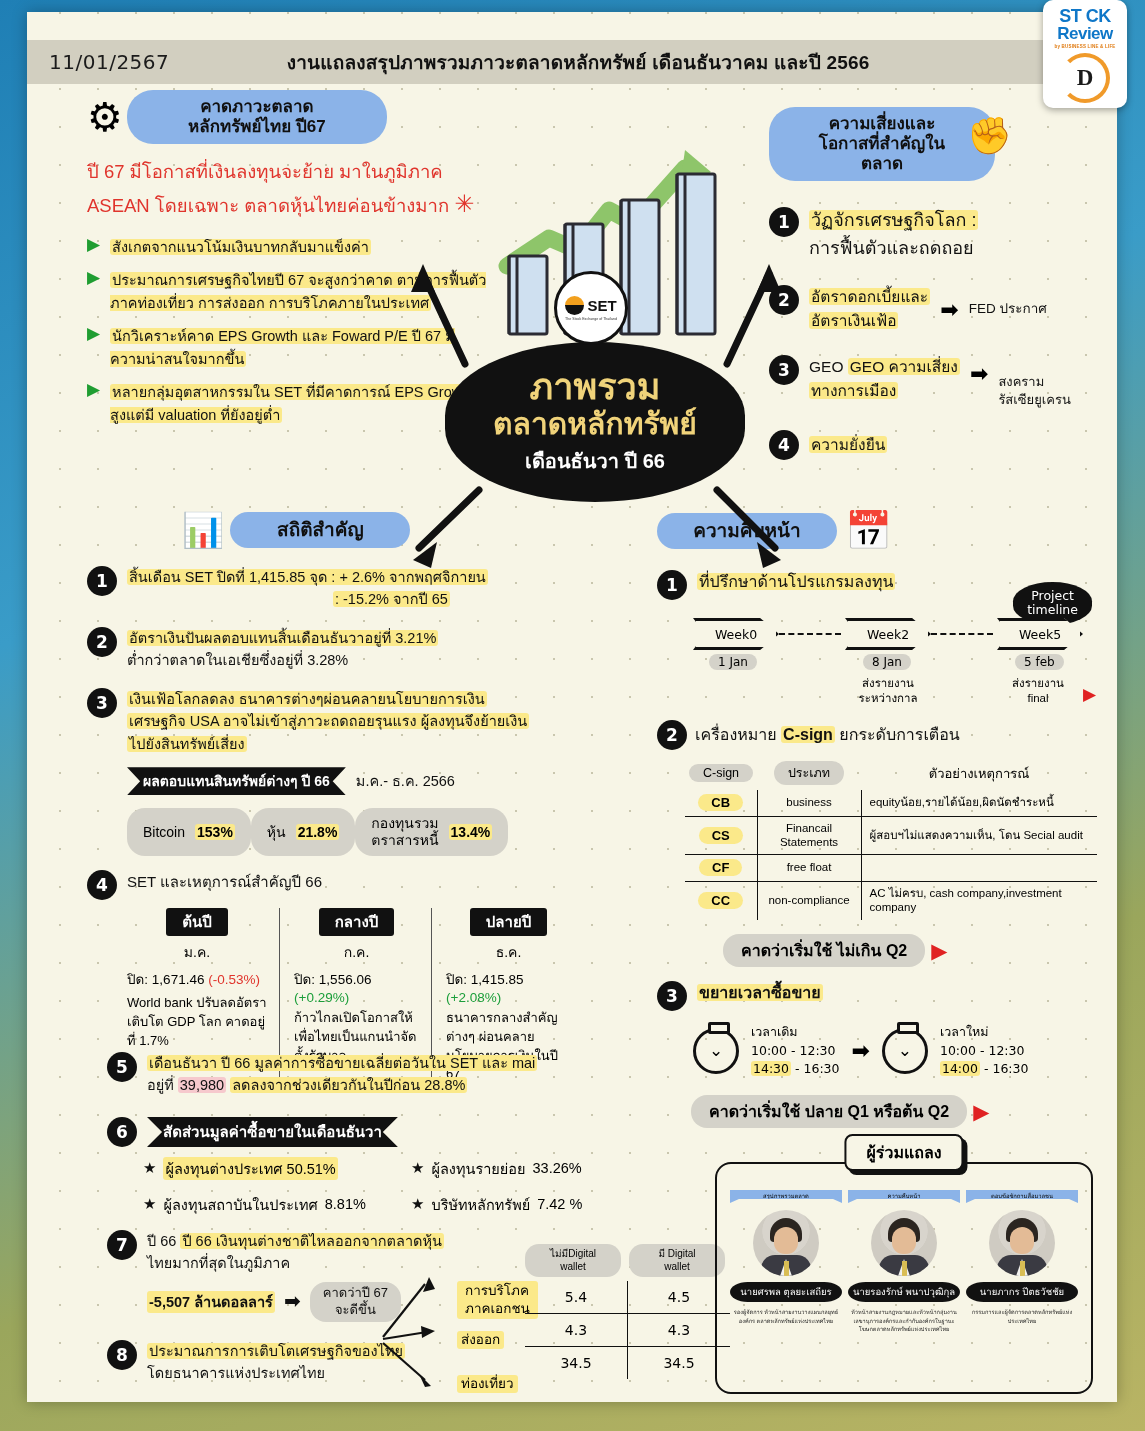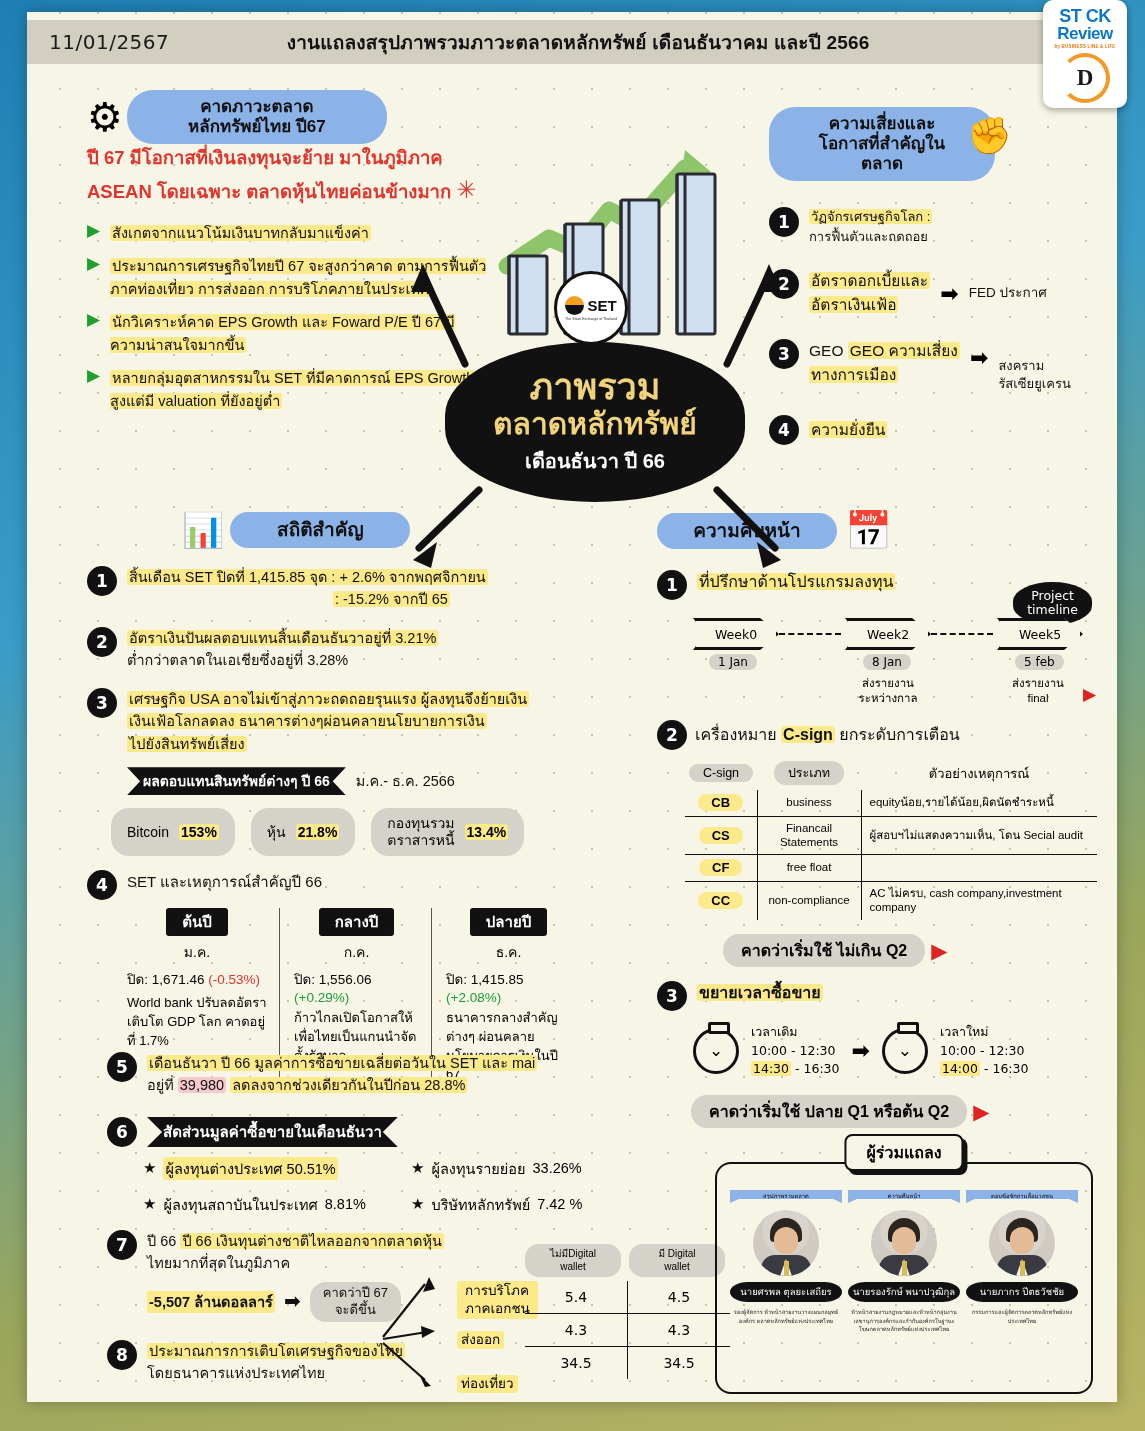--- a/index.html
+++ b/index.html
@@ -20,21 +20,21 @@
     width: 1090px; height: 1390px;
     background: #f7f5e6;
     background-image: radial-gradient(#c9c6ae 1.1px, transparent 1.2px);
     background-size: 38px 38px;
     background-position: 14px 20px;
     box-shadow: 0 0 14px rgba(0,0,0,.28);
     overflow: hidden;
   }
   
   #headerbar {
-    position: absolute; left: 0; top: 8px; width: 1090px; height: 44px;
+    position: absolute; left: 0; top: 28px; width: 1090px; height: 44px;
     background: #d2cfc0;
     display: flex; align-items: center;
   }
   #hdr-date {
     font-size: 20px; color: #1b1b1b; margin-left: 22px; letter-spacing: .5px;
     font-family: "DejaVu Sans", sans-serif;
   }
   #hdr-title {
     flex: 1; text-align: center; font-size: 19px; font-weight: bold;
     color: #111; letter-spacing: .2px; margin-right: 130px;
@@ -86,21 +86,22 @@
   .flag-red { color: #e02222; font-size: 17px; line-height: 1; }
   .star { font-size: 15px; color: #111; }
   .row { display: flex; gap: 10px; align-items: flex-start; }
   .txt { font-size: 14.5px; color: #111; line-height: 1.55; }
 
   
   #sec-forecast { position: absolute; left: 60px; top: 78px; width: 400px; }
   #sec-forecast .head { display:flex; align-items:center; gap: 4px; }
   #gear-ico { font-size: 40px; line-height: 1; filter: saturate(.4); }
   #forecast-red {
-    color: #e0342c; font-weight: bold; font-size: 18.5px; line-height: 1.5;
+    color: #e0342c; font-weight: normal; font-size: 18.5px; line-height: 1.5;
+    margin-top: 14px;
   }
   #forecast-list { margin-top: 14px; display: flex; flex-direction: column; gap: 11px; }
 
   #sec-risk { position: absolute; left: 742px; top: 95px; width: 330px; }
   #risk-list { margin-top: 26px; display: flex; flex-direction: column; gap: 22px; }
   .arrow-r { font-size: 22px; font-weight: bold; line-height: 1; }
 
   
   #chart-art { position: absolute; left: 462px; top: 126px; width: 250px; height: 200px; }
   #set-badge {
@@ -124,21 +125,21 @@
   }
   #center-blob .l1 { color: #f0d37a; font-weight: bold; font-size: 36px; line-height: 1.12; }
   #center-blob .l2 { color: #f0d37a; font-weight: bold; font-size: 30px; line-height: 1.12; }
   #center-blob .l3 { color: #fff; font-weight: bold; font-size: 20px; margin-top: 4px; }
 
   
   #sec-stats { position: absolute; left: 60px; top: 498px; width: 560px; }
   #sec-stats .head { display:flex; align-items:center; gap: 6px; }
   #stats-list { margin-top: 16px; display: flex; flex-direction: column; gap: 16px; }
   #asset-banner { margin-top: 12px; margin-left: 40px; display:flex; align-items:center; gap:10px;}
-  #asset-pills { margin-top: 13px; margin-left: 24px; display: flex; gap: 16px; }
+  #asset-pills { margin-top: 13px; margin-left: 40px; display: flex; }
   .asset-pill {
     background: #d4d2c9; border-radius: 18px; padding: 7px 16px;
     display: flex; align-items: center; gap: 10px; font-size: 14px; line-height:1.2;
   }
   #set-events { margin-top: 14px; }
   #events-cols { display: flex; margin-top: 8px; margin-left: 40px; }
   .ev-col { width: 152px; padding-right: 12px; }
   .ev-col + .ev-col { border-left: 1.5px solid #555; padding-left: 14px; }
   .ev-mon { font-size: 14px; text-align: center; margin-top: 5px; }
   .ev-close { font-size: 13.5px; margin-top: 5px; }
@@ -312,21 +313,21 @@
       <div class="blue-pill" style="font-size:17px;width:226px;">
         <div>ความเสี่ยงและ</div>
         <div>โอกาสที่สำคัญใน</div>
         <div>ตลาด</div>
       </div>
       <span style="font-size:36px;margin-left:-28px;margin-top:8px;">✊</span>
     </div>
     <div id="risk-list">
       <div class="row">
         <div class="num">1</div>
-        <div class="txt" style="font-size:13px;">
+        <div class="txt" style="font-size:18px;">
           <div><span class="hl">วัฏจักรเศรษฐกิจโลก :</span></div>
           <div>การฟื้นตัวและถดถอย</div>
         </div>
       </div>
       <div class="row">
         <div class="num">2</div>
         <div class="txt" style="font-size:15.5px;">
           <div><span class="hl">อัตราดอกเบี้ยและ</span></div>
           <div><span class="hl">อัตราเงินเฟ้อ</span></div>
         </div>
@@ -423,22 +424,22 @@
       <div class="row">
         <div class="num">2</div>
         <div class="txt">
           <div><span class="hl">อัตราเงินปันผลตอบแทนสิ้นเดือนธันวาอยู่ที่ 3.21%</span></div>
           <div>ต่ำกว่าตลาดในเอเชียซึ่งอยู่ที่ 3.28%</div>
         </div>
       </div>
       <div class="row">
         <div class="num">3</div>
         <div class="txt">
+          <div><span class="hl">เงินเฟ้อโลกลดลง ธนาคารต่างๆผ่อนคลายนโยบายการเงิน</span></div>
           <div><span class="hl">เศรษฐกิจ USA อาจไม่เข้าสู่ภาวะถดถอยรุนแรง ผู้ลงทุนจึงย้ายเงิน</span></div>
-          <div><span class="hl">เงินเฟ้อโลกลดลง ธนาคารต่างๆผ่อนคลายนโยบายการเงิน</span></div>
           <div><span class="hl">ไปยังสินทรัพย์เสี่ยง</span></div>
         </div>
       </div>
     </div>
 
     <div id="asset-banner">
       <span class="blk-banner">ผลตอบแทนสินทรัพย์ต่างๆ ปี 66</span>
       <span class="txt">ม.ค.- ธ.ค. 2566</span>
     </div>
 

